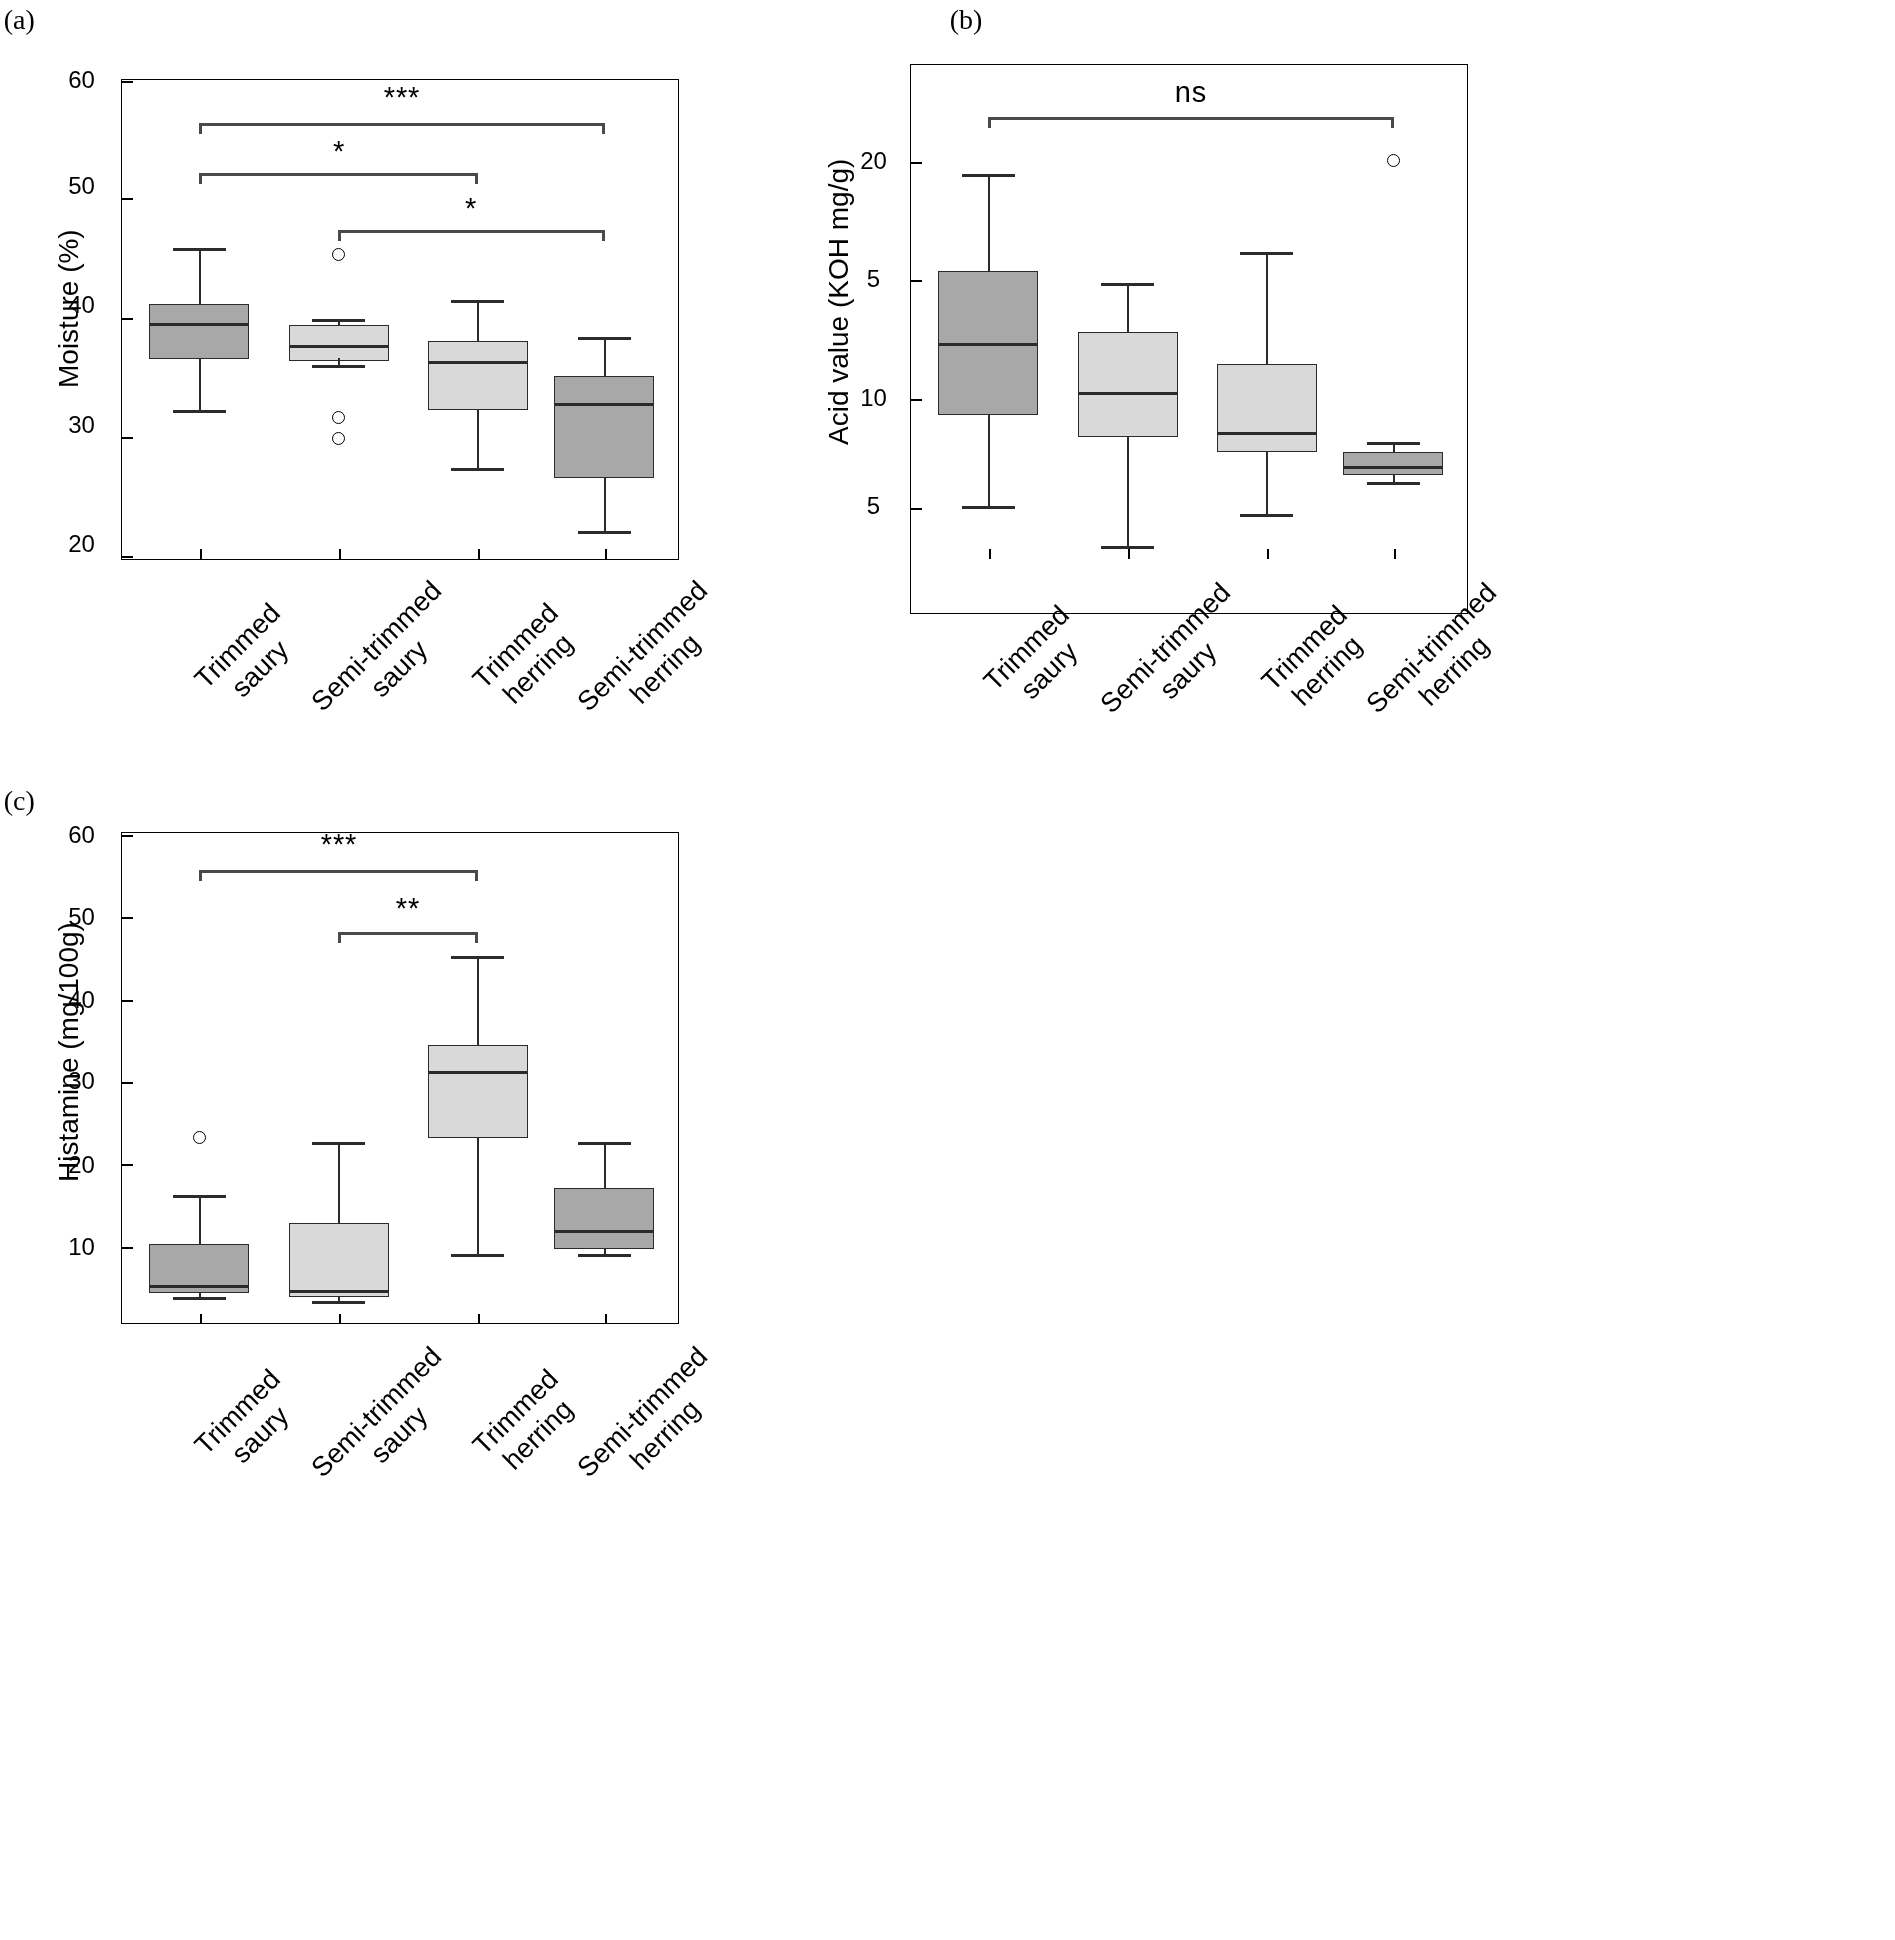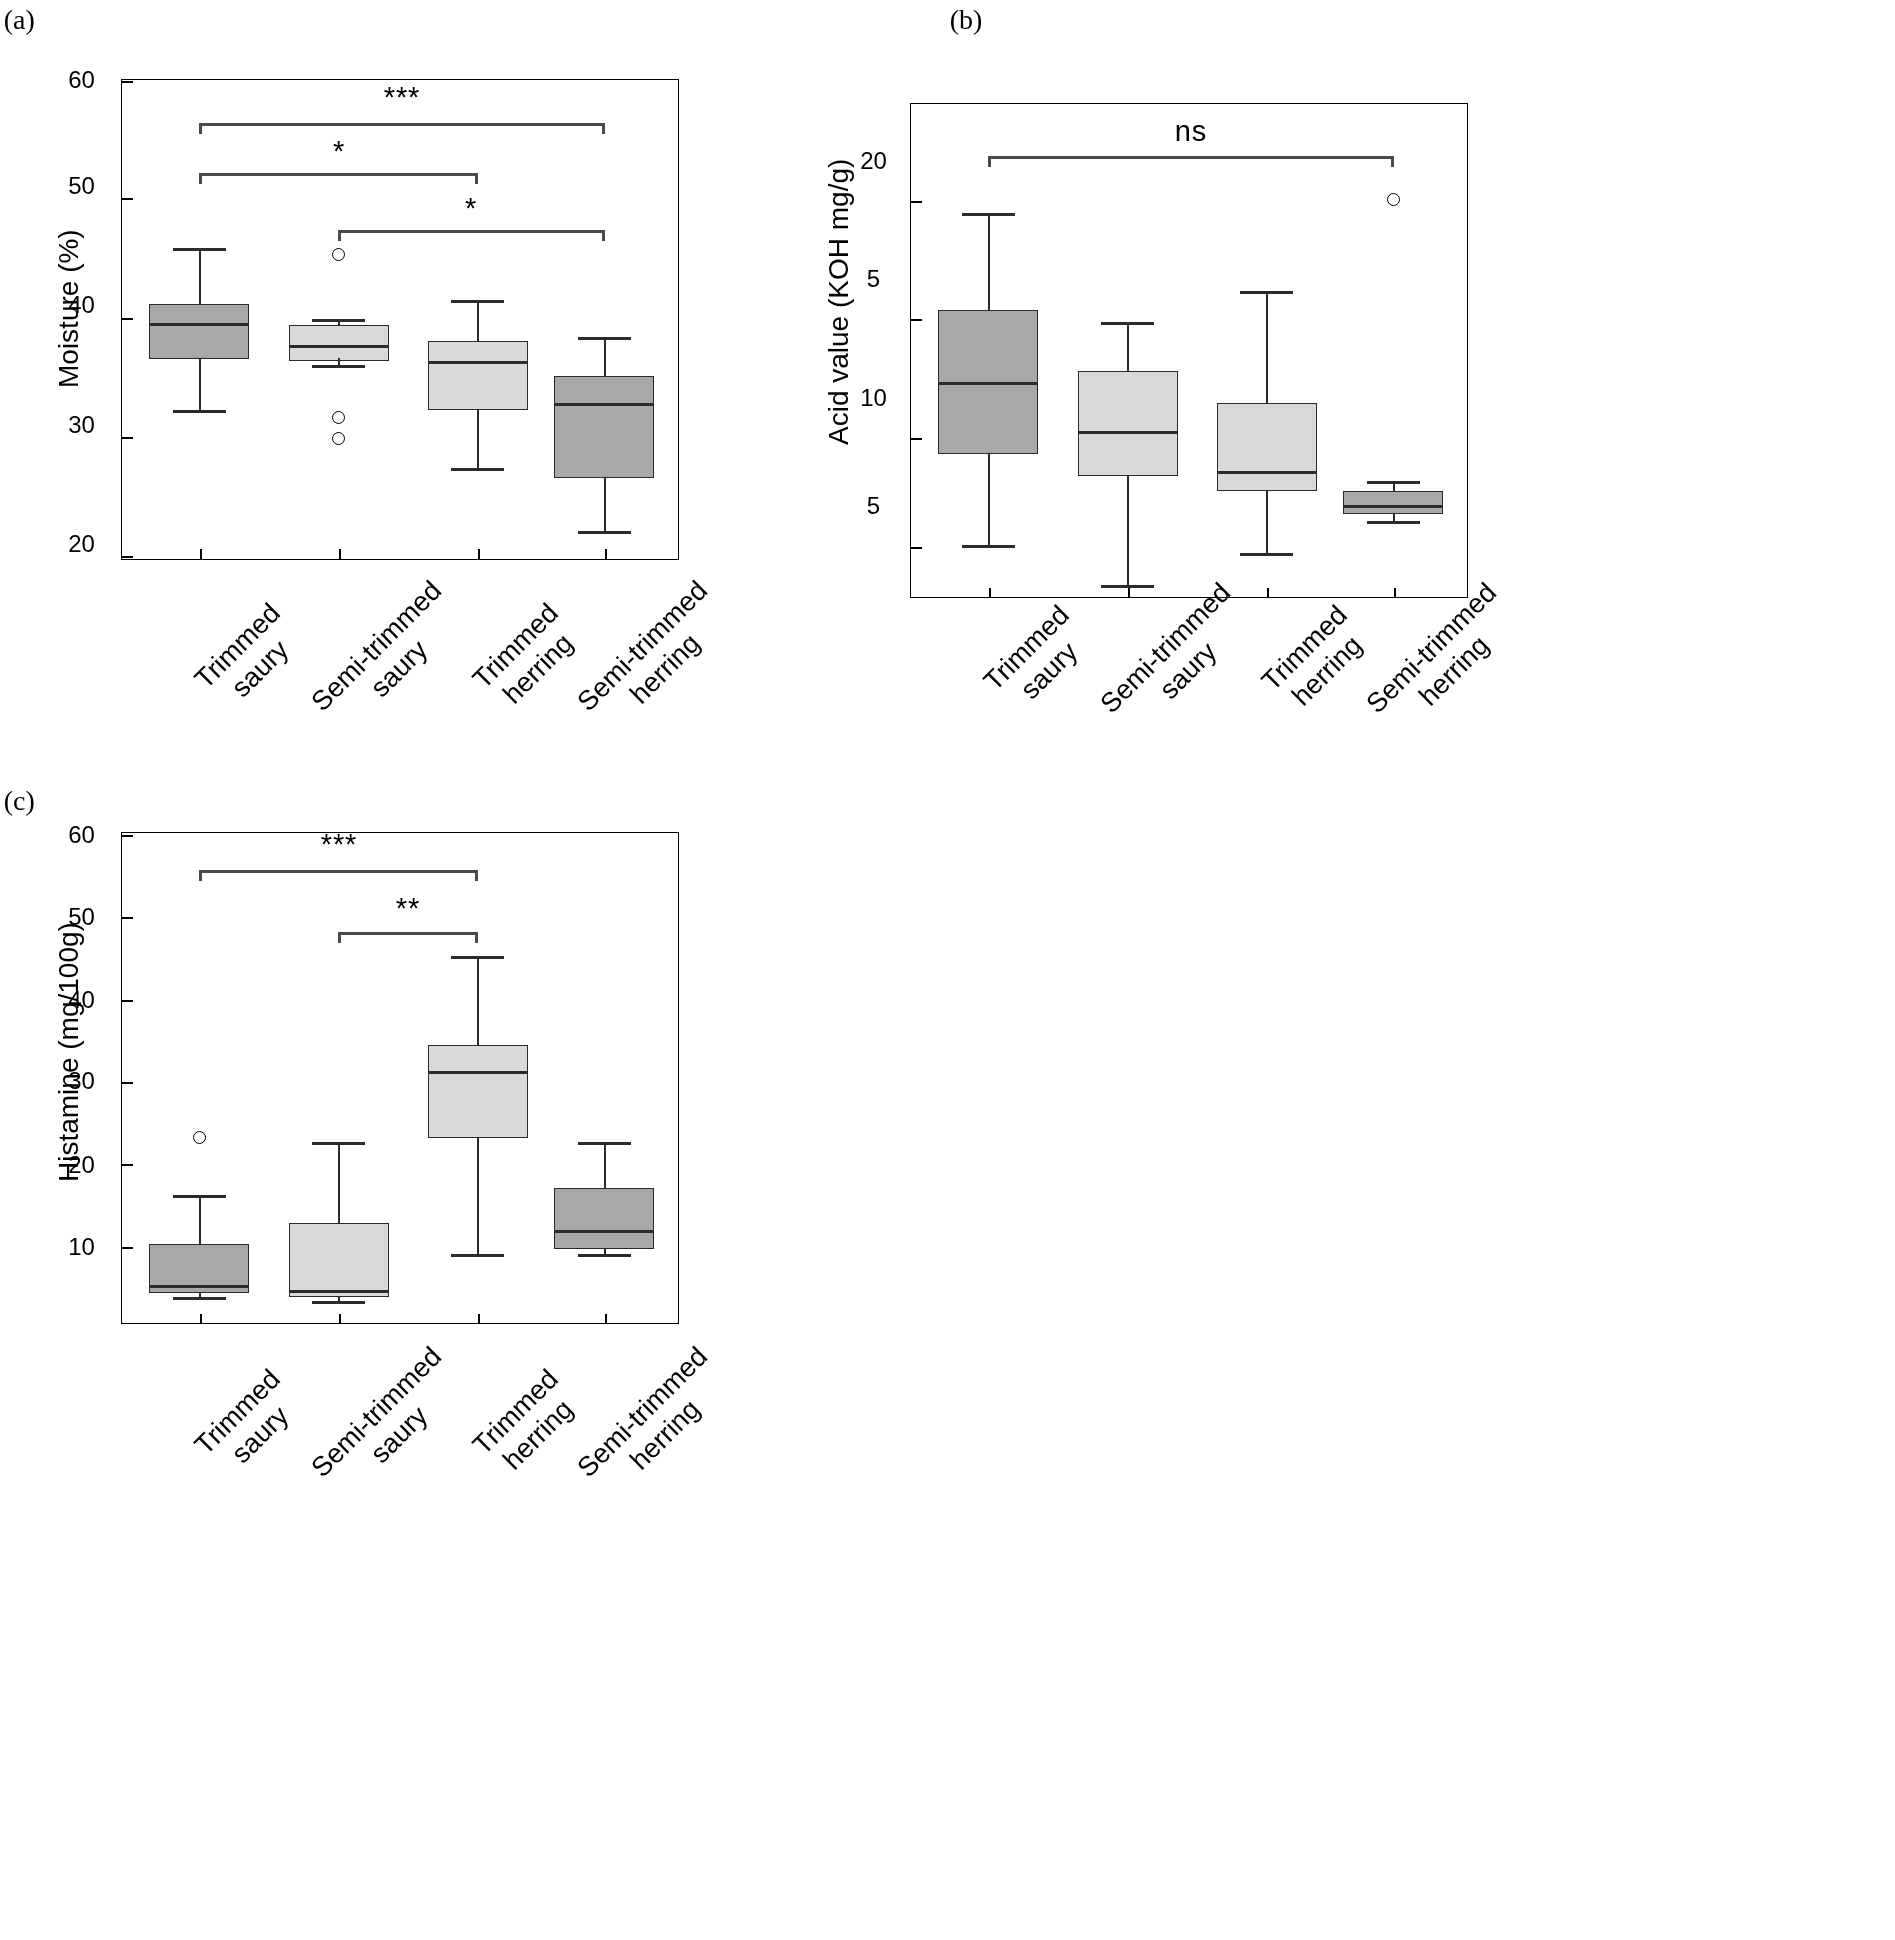--- a/index.html
+++ b/index.html
@@ -193,21 +193,21 @@
 <div class="panel" style="left:946px;top:0;width:852px;height:757px;">
   <div class="panel-label" style="left:3.8px;top:3.8px;">(b)</div>
 
   <div class="ylabel" style="left:-123px;top:445px;transform:rotate(-90deg);">Acid value (KOH mg/g)</div>
 
   <div class="ytick" style="left:-99px;top:492px;width:53px;">5</div>
   <div class="ytick" style="left:-99px;top:384px;width:53px;">10</div>
   <div class="ytick" style="left:-99px;top:265px;width:53px;">5</div>
   <div class="ytick" style="left:-99px;top:147px;width:53px;">20</div>
 
-  <div class="axes" style="left:-36px;top:64px;width:558px;height:495px;margin-top:39px;">
+  <div class="axes" style="left:-36px;top:64px;width:558px;height:550px;">
     <div class="ytickmark" style="left:0;top:443px;width:11.4px;"></div>
     <div class="ytickmark" style="left:0;top:334px;width:11.4px;"></div>
     <div class="ytickmark" style="left:0;top:215px;width:11.4px;"></div>
     <div class="ytickmark" style="left:0;top:97px;width:11.4px;"></div>
 
     <div class="xtickmark" style="left:78px;top:484px;height:9.5px;"></div>
     <div class="xtickmark" style="left:217px;top:484px;height:9.5px;"></div>
     <div class="xtickmark" style="left:356px;top:484px;height:9.5px;"></div>
     <div class="xtickmark" style="left:483px;top:484px;height:9.5px;"></div>
 

